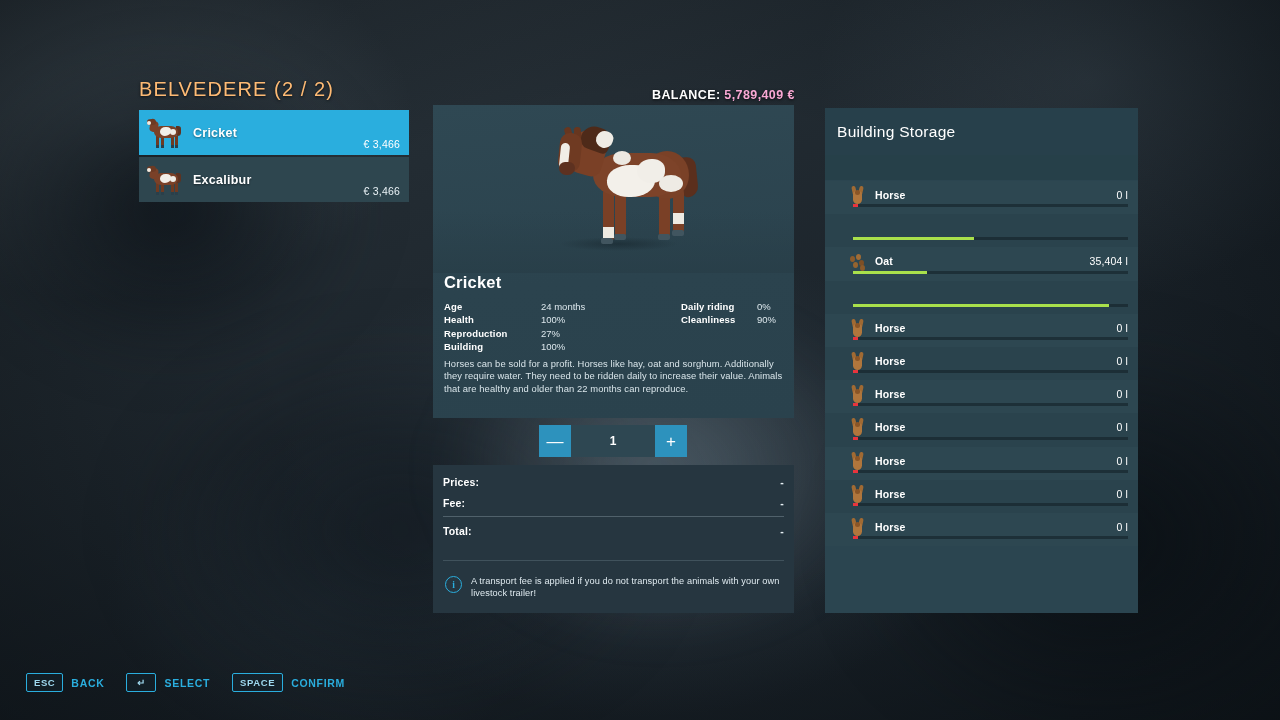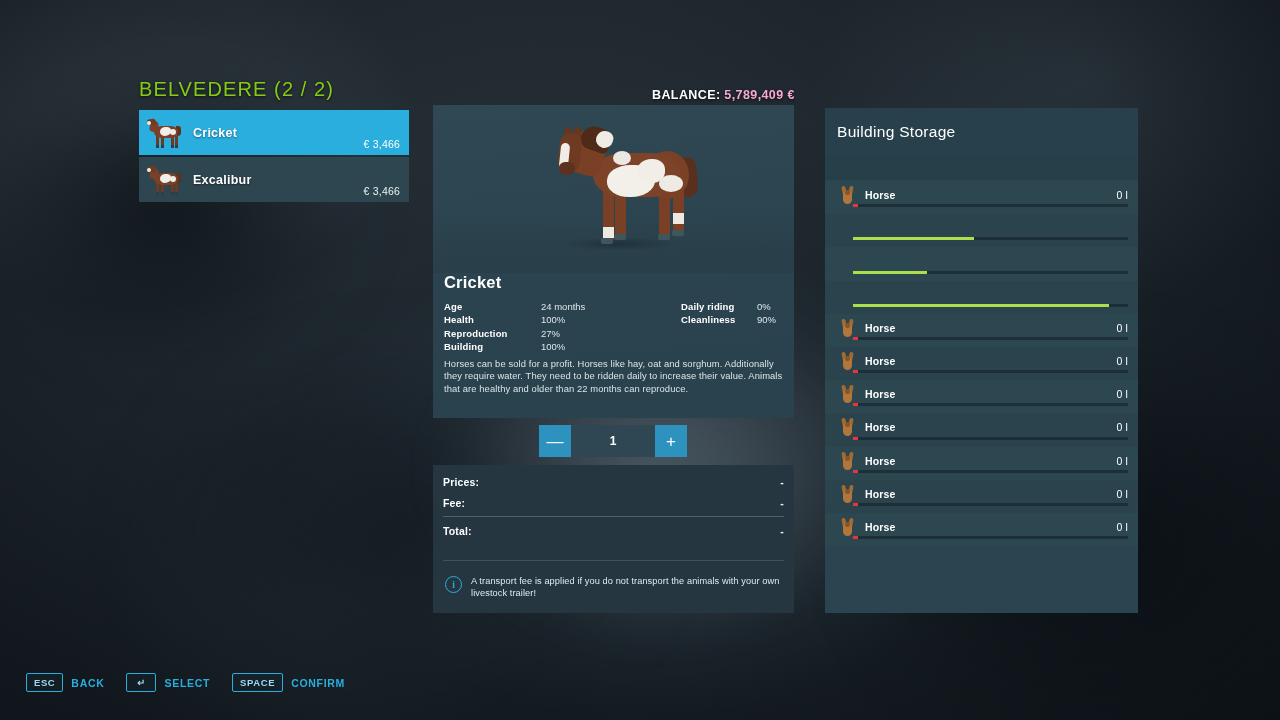--- a/index.html
+++ b/index.html
@@ -53,21 +53,21 @@
     position: absolute; inset: 0;
     background: radial-gradient(ellipse 900px 620px at 50% 48%, rgba(0,0,0,0) 40%, rgba(4,8,11,0.55) 100%);
   }
 
   
   .left-col {
     position: absolute;
     left: 139px; top: 78px; width: 270px;
   }
   .page-title {
-    color: #84cc16;
+    color: #fdba74;
     font-size: 20px;
     letter-spacing: 1.1px;
     font-weight: 400;
     text-shadow: 0 1px 3px rgba(0,0,0,0.7);
     margin-bottom: 9px;
   }
   .animal-list { width: 270px; }
   .animal-row {
     position: relative;
     height: 45px;
@@ -321,21 +321,21 @@
     color: #ffffff;
     font-size: 15.5px;
     letter-spacing: 0.3px;
   }
   .storage-gap { height: 25px; background: #264049; }
   .storage-rows { padding-top: 1px; }
   .st-row {
     position: relative;
     height: 33.2px;
     background: #2d4751;
-    padding: 0 10px 0 13px;
+    padding: 0 10px 0 23px;
     box-sizing: border-box;
   }
   .st-row.alt { background: #2a434d; }
   .st-top {
     display: flex; align-items: center;
     height: 22px;
     padding-top: 3px;
   }
   .st-icon { flex: 0 0 20px; width: 20px; height: 20px; position: relative; margin-right: 7px; }
   .st-name {
@@ -601,20 +601,33 @@
           <div class="st-bar">
             <div class="st-fill zero" style="width:1%"></div>
           </div>
         </div>
         <div class="st-row alt">
           <div class="st-bar">
             <div class="st-fill" style="width:44%"></div>
           </div>
         </div>
         <div class="st-row">
+          <div class="st-top">
+            <div class="st-icon">
+              <div class="ic-oat">
+                <div class="ic-oat-g g1"></div>
+                <div class="ic-oat-g g2"></div>
+                <div class="ic-oat-g g3"></div>
+                <div class="ic-oat-g g4"></div>
+                <div class="ic-oat-g g5"></div>
+              </div>
+            </div>
+            <div class="st-name">Oat</div>
+            <div class="st-amt">35,404 l</div>
+          </div>
           <div class="st-bar">
             <div class="st-fill" style="width:27%"></div>
           </div>
         </div>
         <div class="st-row alt">
           <div class="st-bar">
             <div class="st-fill" style="width:93%"></div>
           </div>
         </div>
         <div class="st-row">

